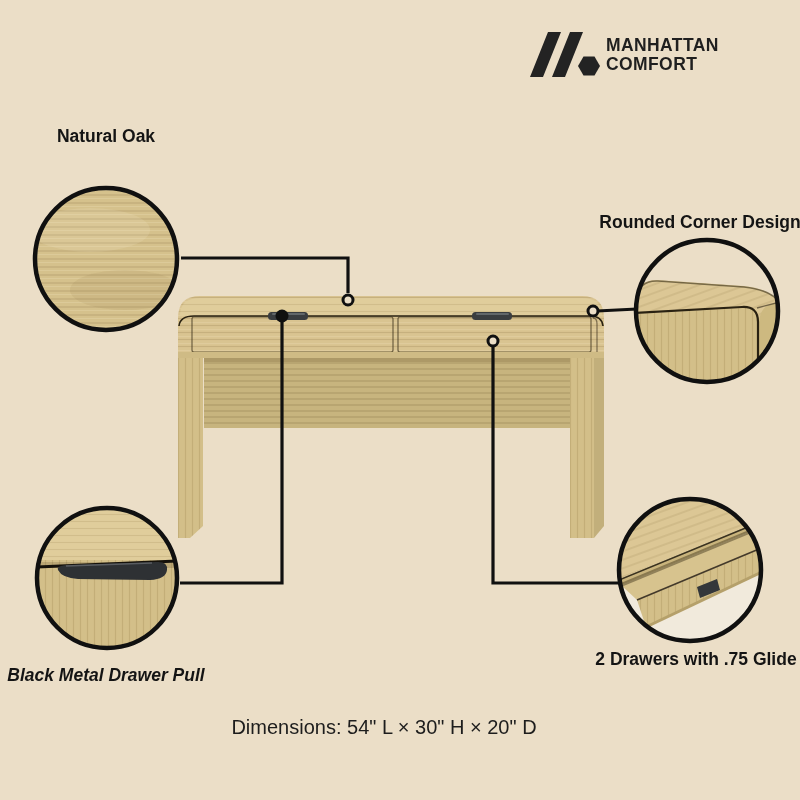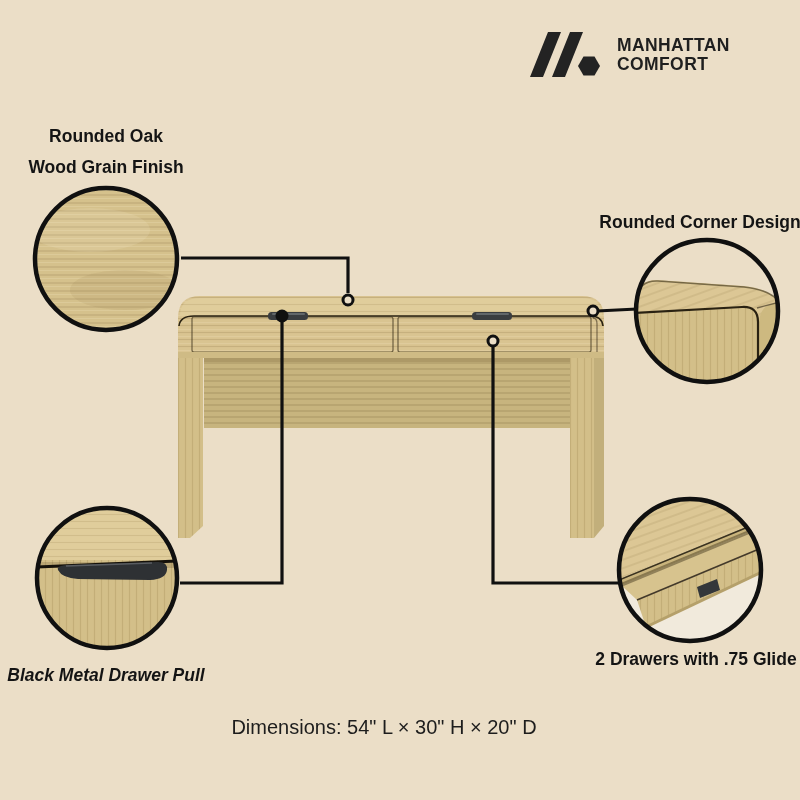--- a/index.html
+++ b/index.html
@@ -16,21 +16,21 @@
   .lbl-wood{left:1px;top:121px;width:210px;}
   .lbl-corner{left:597px;top:207px;width:206px;}
   .lbl-pull{left:0px;top:660px;width:212px;font-style:italic;}
   .lbl-glide{left:589px;top:644px;width:214px;}
   .dimensions{
     position:absolute;left:134px;top:716px;width:500px;text-align:center;
     font-size:20px;color:#1d1d1d;font-weight:normal;white-space:nowrap;
   }
   .logo{position:absolute;left:530px;top:32px;display:flex;align-items:center;}
   .logo-mark{width:74px;height:45px;flex:0 0 auto;}
-  .logo-text{margin-left:13px;font-weight:bold;font-size:17.5px;line-height:19px;
+  .logo-text{margin-left:2px;font-weight:bold;font-size:17.5px;line-height:19px;
     letter-spacing:0.4px;color:#1F1F1F;}
 </style>
 </head>
 <body>
 
 <svg class="scene" viewBox="0 0 800 800" aria-hidden="true">
   <defs>
     <pattern id="pWoodH" width="9" height="7" patternUnits="userSpaceOnUse">
       <rect width="9" height="7" fill="#D9C491"></rect>
       <path d="M0 3.5 H9" stroke="rgba(122,97,48,0.20)" stroke-width="1.2"></path>
@@ -174,22 +174,21 @@
     <polygon points="40,0 53,0 35,45 22,45" fill="#232323"></polygon>
     <polygon points="48,34 53.5,24.5 64.5,24.5 70,34 64.5,43.5 53.5,43.5" fill="#232323"></polygon>
   </svg>
   <div class="logo-text">
     <div>MANHATTAN</div>
     <div>COMFORT</div>
   </div>
 </div>
 
 <div class="label lbl-wood">
-  <div>Rounded Oak</div>
-  <div>Wood Grain Finish</div>
+  <div>Natural Oak</div>
 </div>
 
 <div class="label lbl-corner">Rounded Corner Design</div>
 
 <div class="label lbl-pull">Black Metal Drawer Pull</div>
 
 <div class="label lbl-glide">2 Drawers with .75 Glide</div>
 
 <div class="dimensions">Dimensions: 54" L × 30" H × 20" D</div>
 

